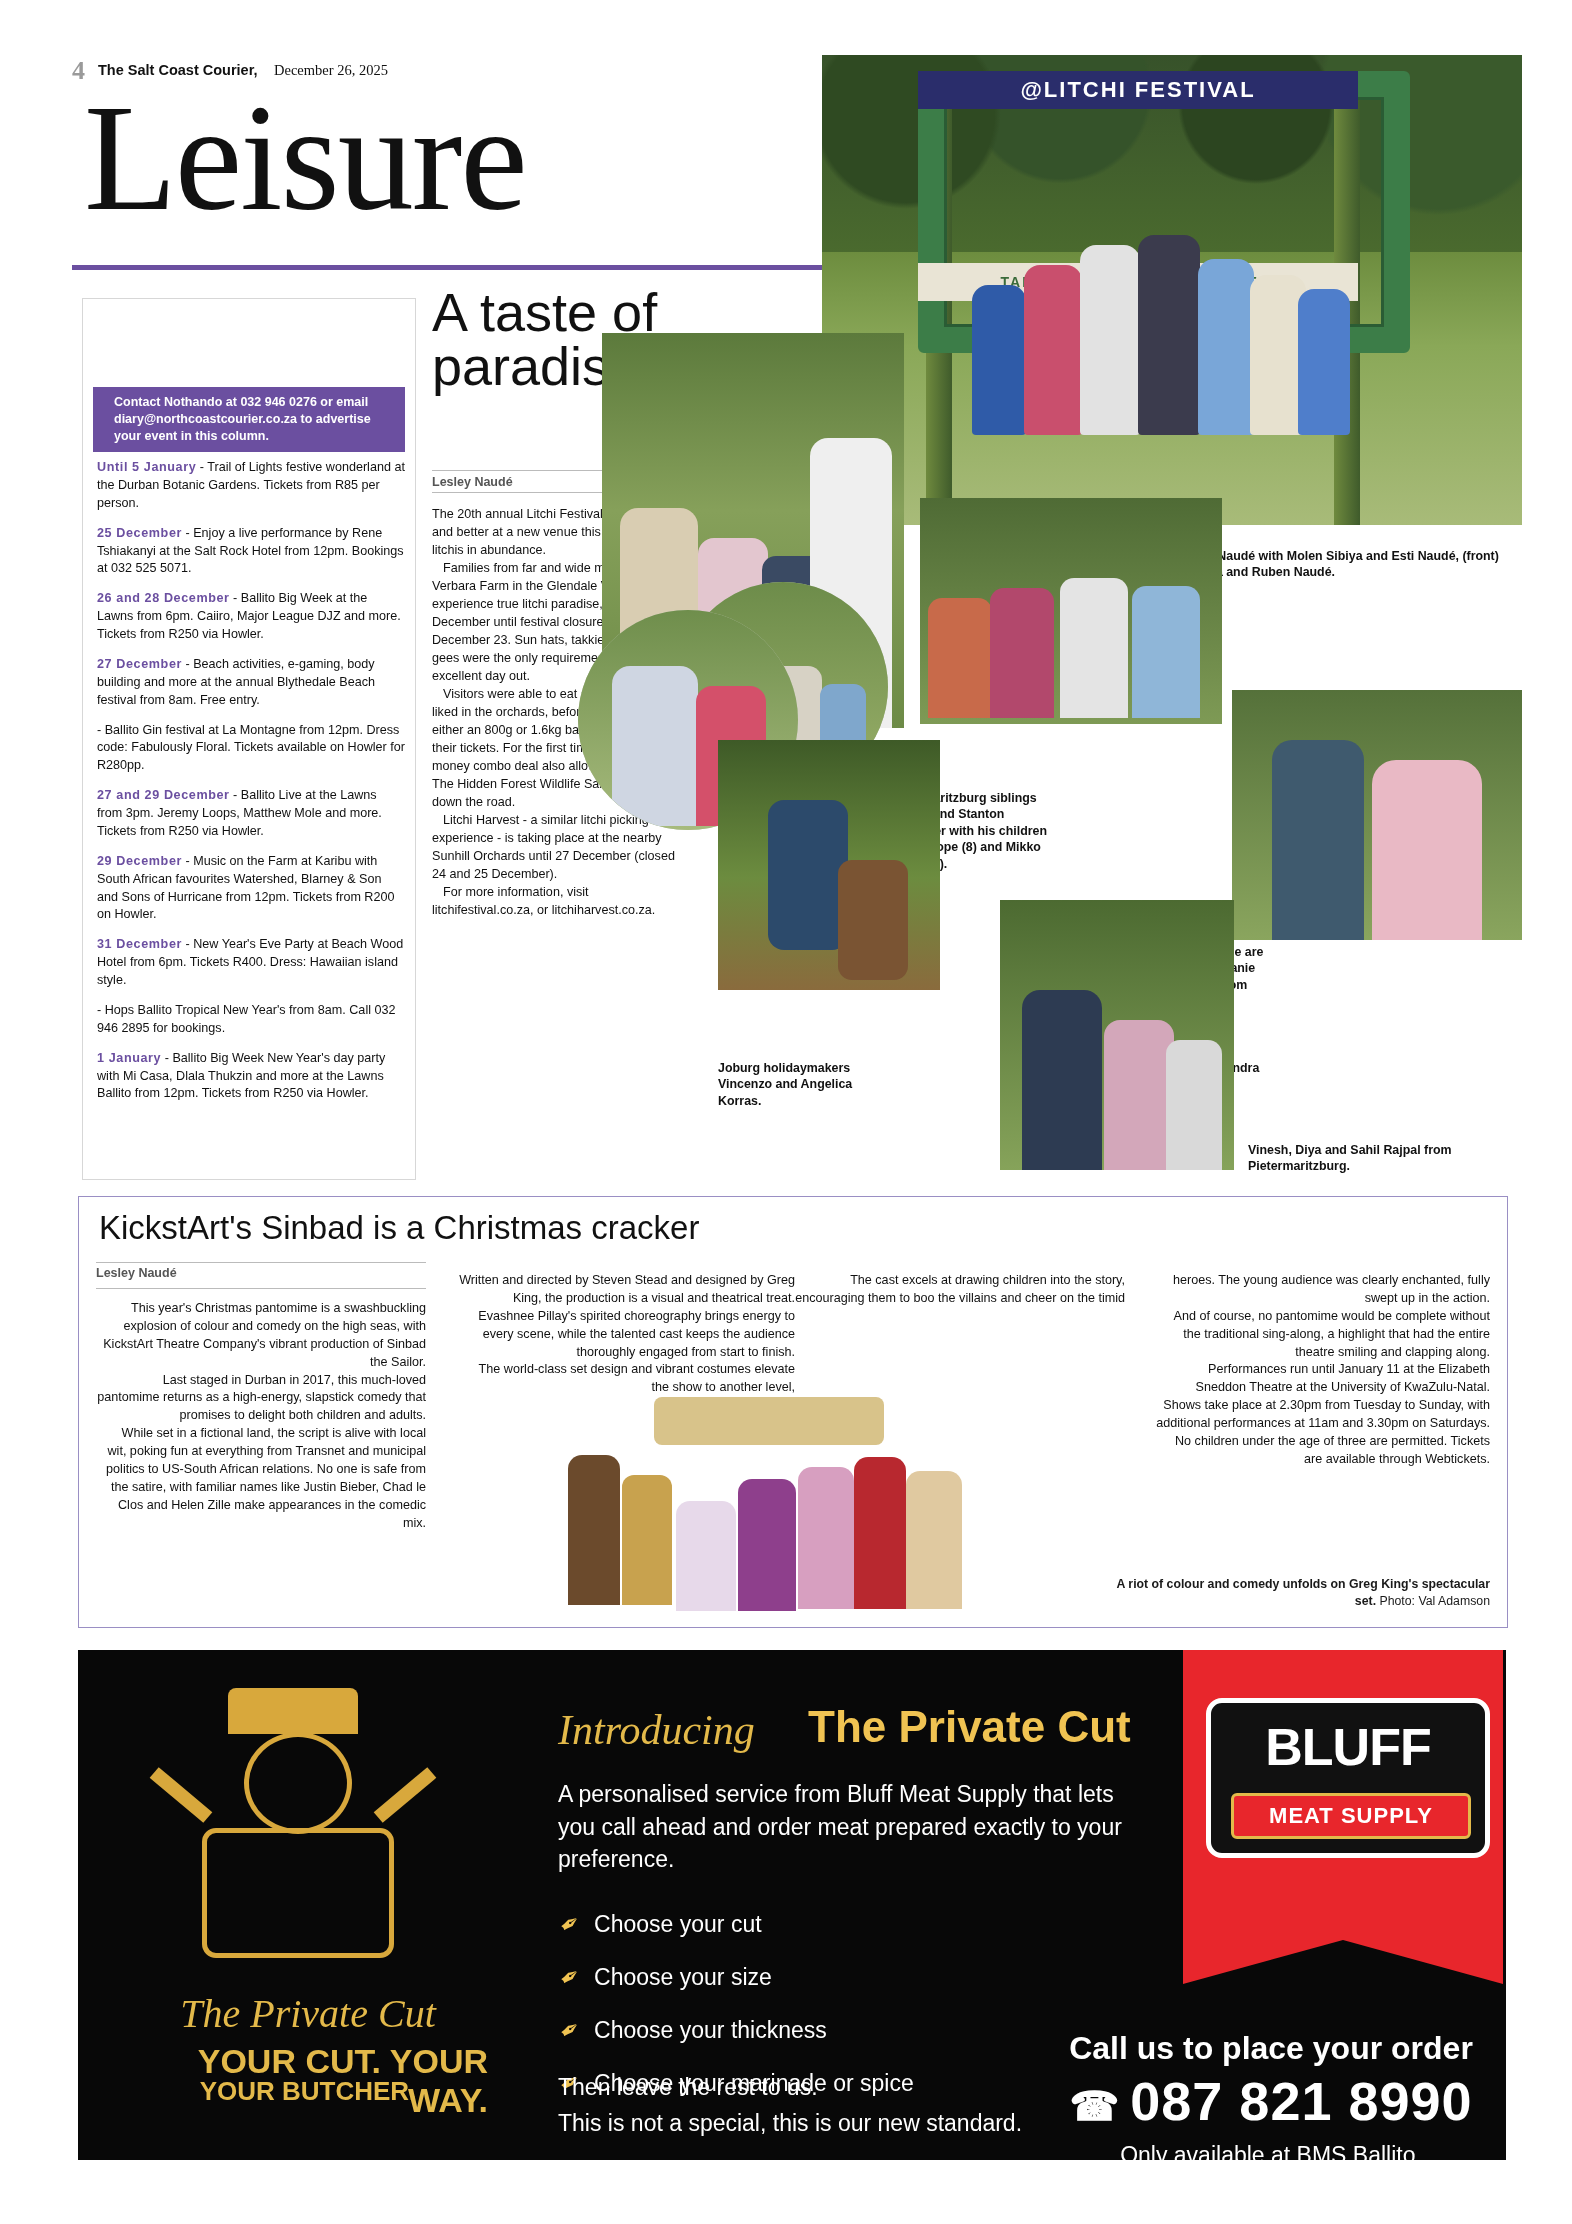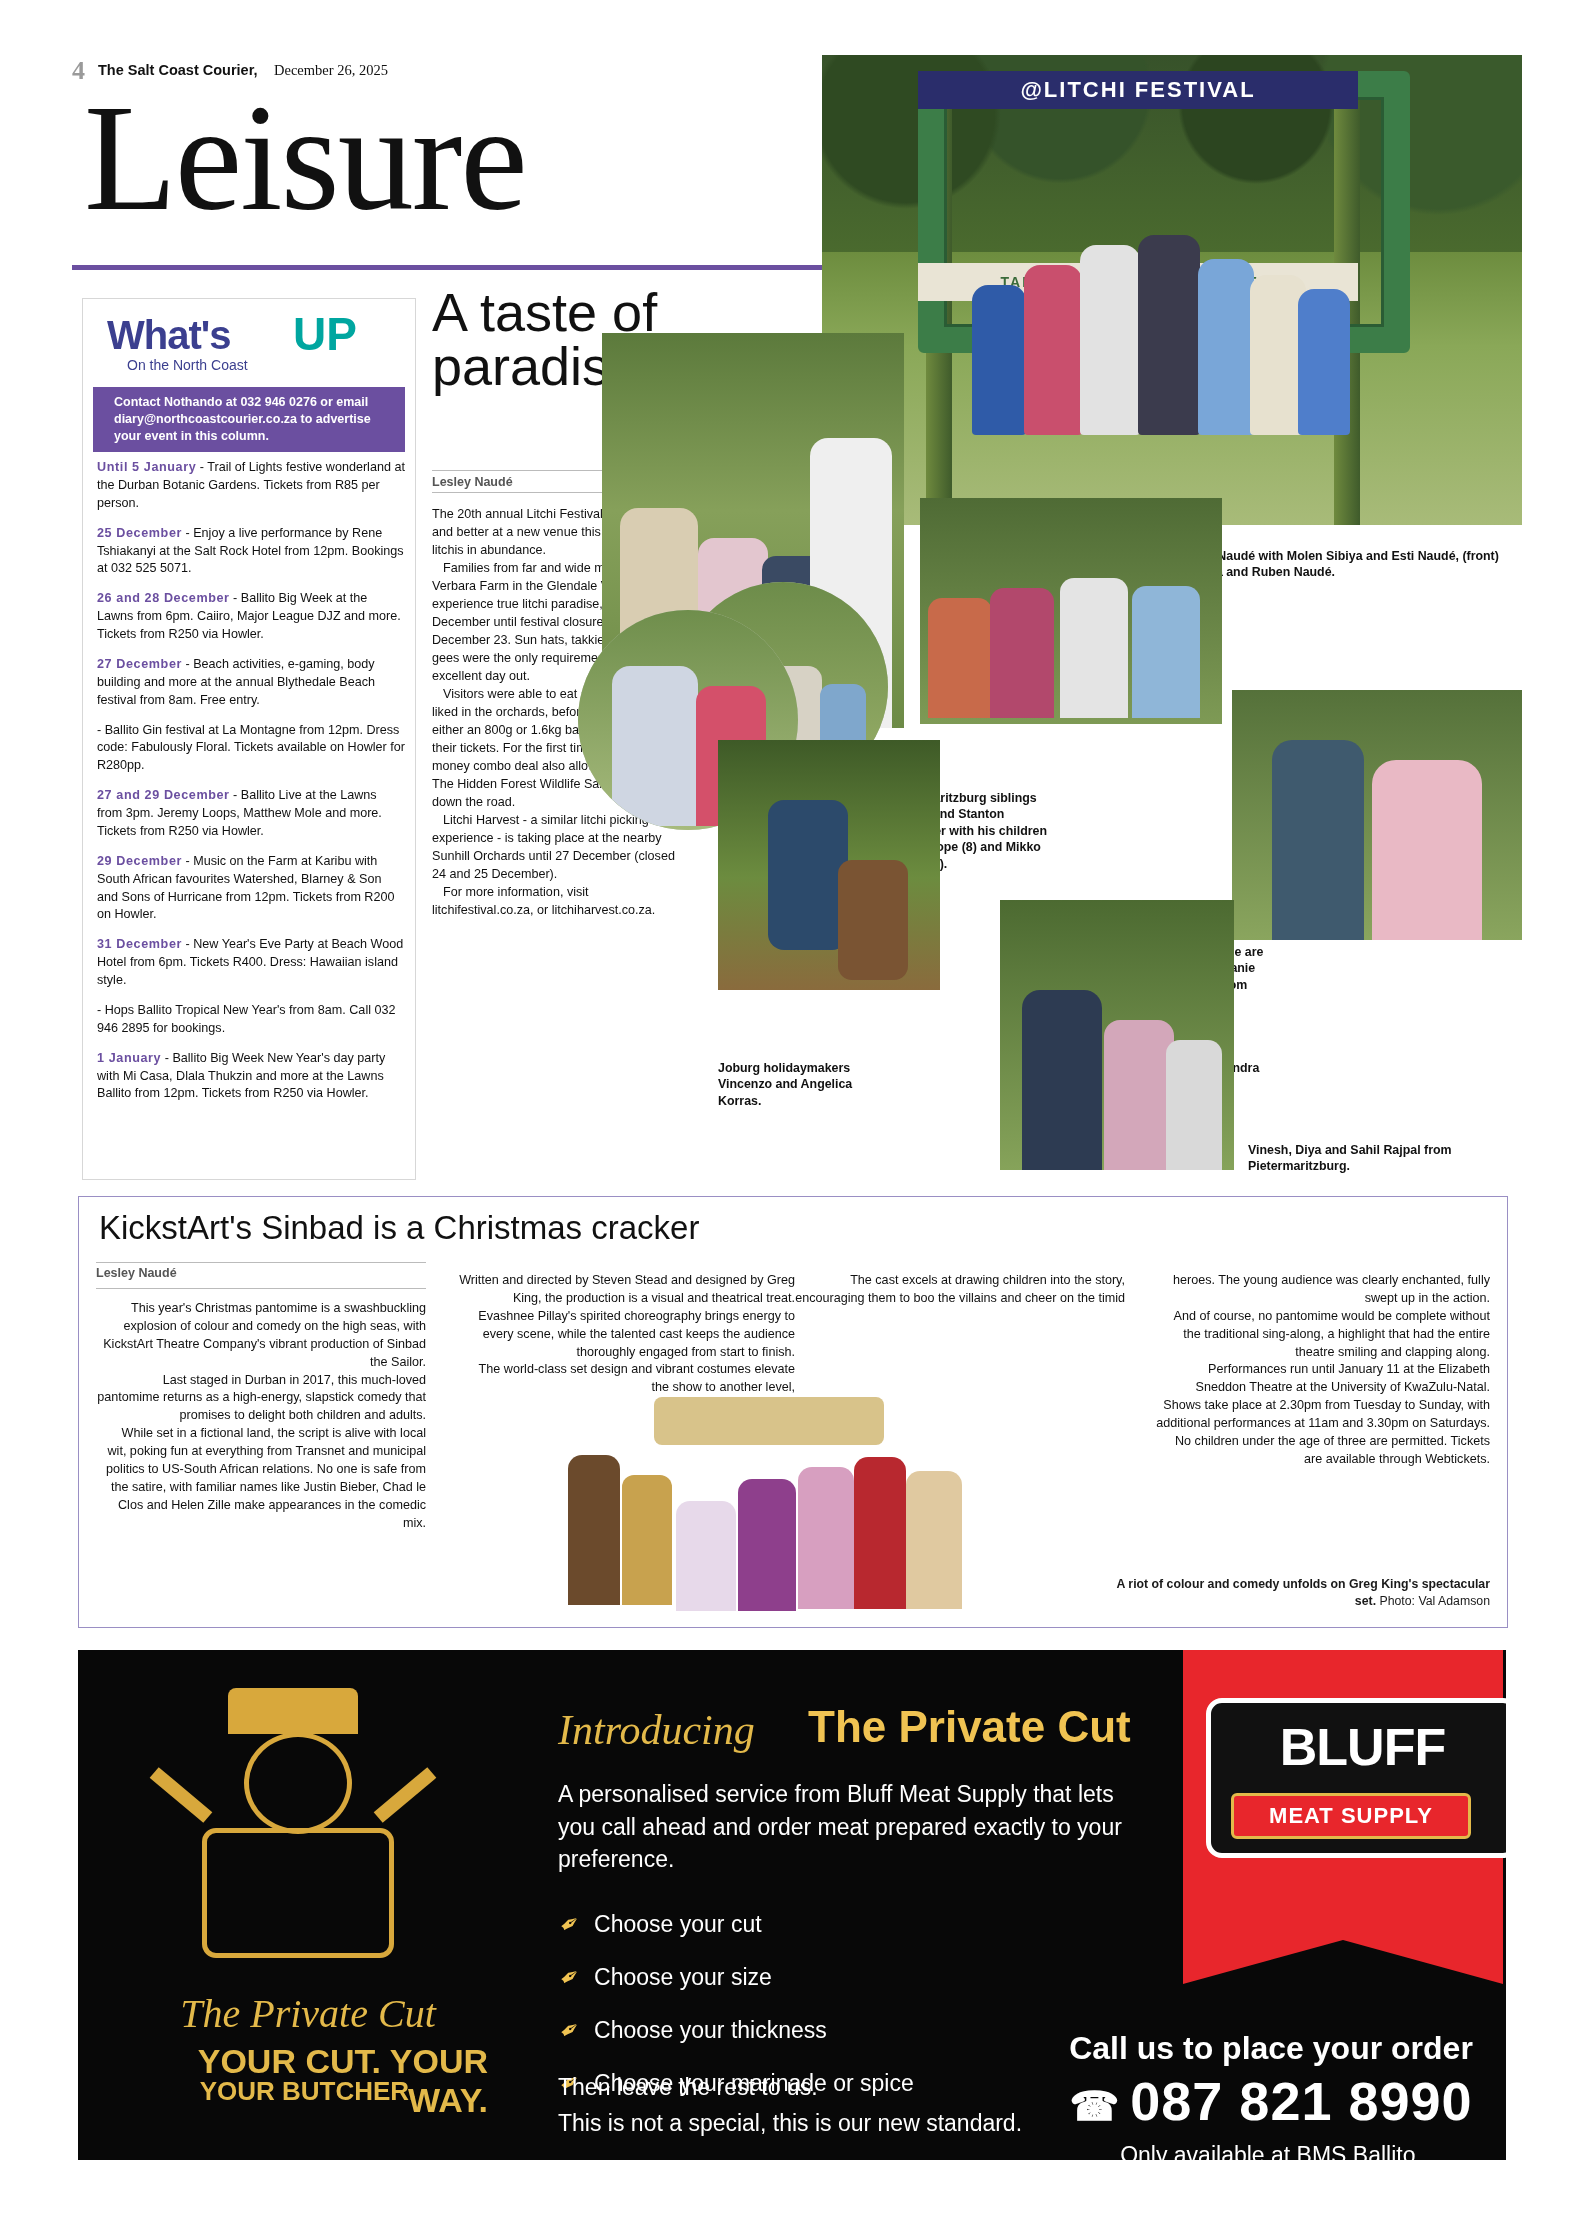--- a/index.html
+++ b/index.html
@@ -106,21 +106,21 @@
   .ad-intro{position:absolute;left:480px;top:56px;font-family:"Liberation Serif",serif;font-style:italic;font-size:42px;color:#e3b94a;}
   .ad-private{position:absolute;left:730px;top:52px;font-size:44px;font-weight:bold;color:#f0c352;}
   .ad-desc{position:absolute;left:480px;top:128px;width:580px;font-size:23px;line-height:1.42;color:#fff;}
   .ad-list{position:absolute;left:482px;top:260px;width:560px;}
   .ad-li{display:flex;align-items:center;margin-bottom:25px;font-size:23px;color:#fff;}
   .ad-li .knife{color:#f0c352;font-size:24px;margin-right:14px;transform:rotate(-35deg);display:inline-block;}
   .ad-foot1{position:absolute;left:480px;top:424px;font-size:23px;color:#fff;}
   .ad-foot2{position:absolute;left:480px;top:460px;font-size:23px;color:#fff;}
   .ad-ribbon{position:absolute;left:1105px;top:0;width:320px;height:290px;background:#e8262c;}
   .ad-ribbon:after{content:"";position:absolute;left:0;bottom:-44px;width:0;height:0;border-left:160px solid #e8262c;border-right:160px solid #e8262c;border-bottom:44px solid transparent;}
-  .bluff-logo{position:absolute;left:1128px;top:48px;width:274px;height:150px;border:5px solid #fff;border-radius:16px;background:#111;padding-left:29px;}
+  .bluff-logo{position:absolute;left:1128px;top:48px;width:274px;height:150px;border:5px solid #fff;border-radius:16px;background:#111;}
   .bluff-word{position:absolute;left:0;top:14px;width:100%;text-align:center;font-size:52px;font-weight:bold;color:#fff;font-family:"Liberation Sans",sans-serif;letter-spacing:-1px;}
   .bluff-meat{position:absolute;left:20px;top:90px;width:234px;height:40px;background:#e8262c;border:3px solid #e3b94a;border-radius:6px;color:#fff;font-size:22px;font-weight:bold;display:flex;align-items:center;justify-content:center;letter-spacing:1px;}
   .ad-call{position:absolute;left:968px;top:380px;width:450px;text-align:center;font-size:32px;font-weight:bold;color:#fff;}
   .ad-phone{position:absolute;left:968px;top:420px;width:450px;text-align:center;font-size:54px;font-weight:bold;color:#fff;letter-spacing:1px;}
   .ad-phone .ic{color:#fff;font-size:40px;margin-right:10px;}
   .ad-avail{position:absolute;left:968px;top:492px;width:450px;text-align:center;font-size:23px;color:#fff;}
 </style>
 </head>
 <body>
 
@@ -130,25 +130,20 @@
     <span class="folio-num">4</span>
     <span class="folio-pub">The Salt Coast Courier,</span>
     <span class="folio-date">December 26, 2025</span>
     <span class="section-tag">LEISURE</span>
   </div>
 
   <div class="leisure-title">Leisure</div>
   <div class="rule-purple"></div>
 
   <div class="whatsup">
-    <div class="wu-logo">
-      <span class="wu-what">What's</span>
-      <span class="wu-up">UP</span>
-      <span class="wu-sub">On the North Coast</span>
-    </div>
     <div class="wu-contact">Contact Nothando at 032 946 0276 or email diary@northcoastcourier.co.za to advertise your event in this column.</div>
     <div class="wu-list" id="wu-list">
         <div class="wu-item"><span class="wu-date">Until 5 January</span><span> - Trail of Lights festive wonderland at the Durban Botanic Gardens. Tickets from R85 per person.</span></div>
         <div class="wu-item"><span class="wu-date">25 December</span><span> - Enjoy a live performance by Rene Tshiakanyi at the Salt Rock Hotel from 12pm. Bookings at 032 525 5071.</span></div>
         <div class="wu-item"><span class="wu-date">26 and 28 December</span><span> - Ballito Big Week at the Lawns from 6pm. Caiiro, Major League DJZ and more. Tickets from R250 via Howler.</span></div>
         <div class="wu-item"><span class="wu-date">27 December</span><span> - Beach activities, e-gaming, body building and more at the annual Blythedale Beach festival from 8am. Free entry.</span></div>
         <div class="wu-item"><span>- Ballito Gin festival at La Montagne from 12pm. Dress code: Fabulously Floral. Tickets available on Howler for R280pp.</span></div>
         <div class="wu-item"><span class="wu-date">27 and 29 December</span><span> - Ballito Live at the Lawns from 3pm. Jeremy Loops, Matthew Mole and more. Tickets from R250 via Howler.</span></div>
         <div class="wu-item"><span class="wu-date">29 December</span><span> - Music on the Farm at Karibu with South African favourites Watershed, Blarney &amp; Son and Sons of Hurricane from 12pm. Tickets from R200 on Howler.</span></div>
         <div class="wu-item"><span class="wu-date">31 December</span><span> - New Year's Eve Party at Beach Wood Hotel from 6pm. Tickets R400. Dress: Hawaiian island style.</span></div>

